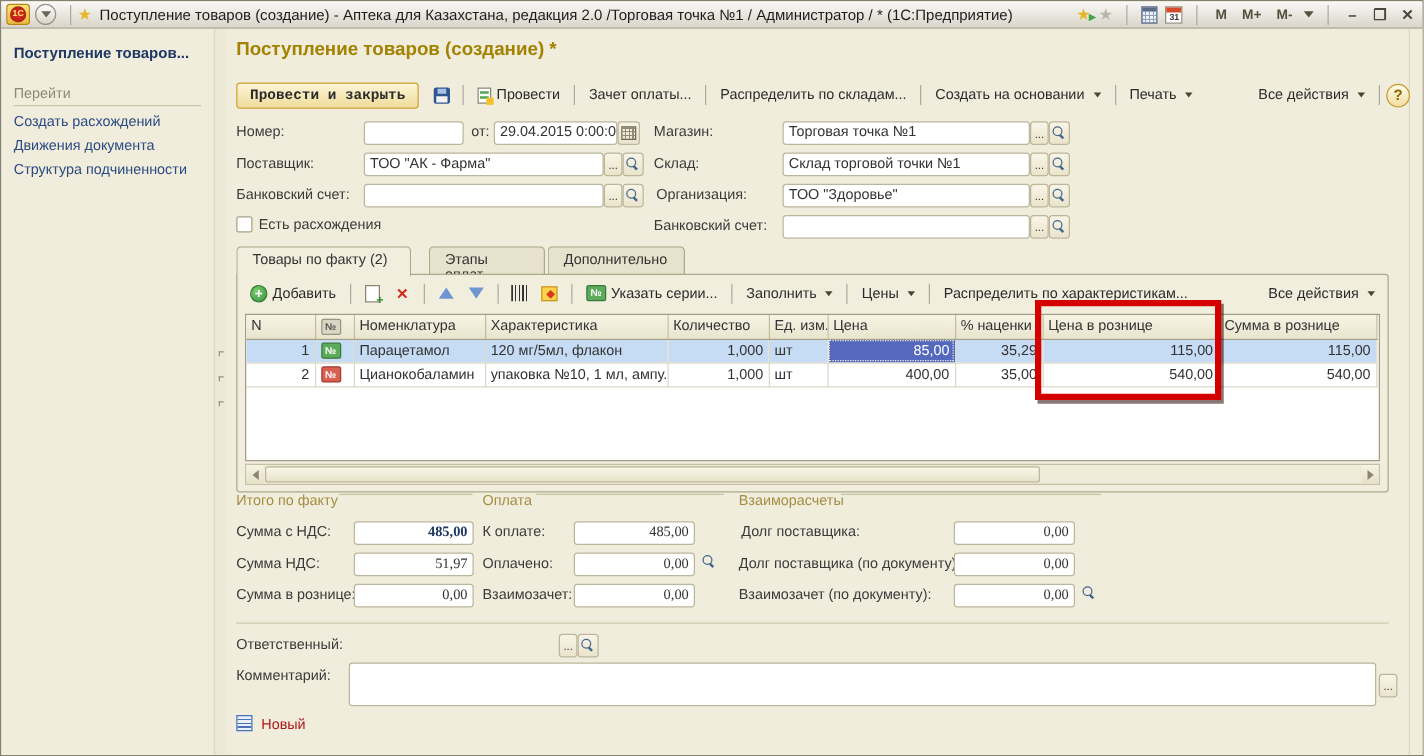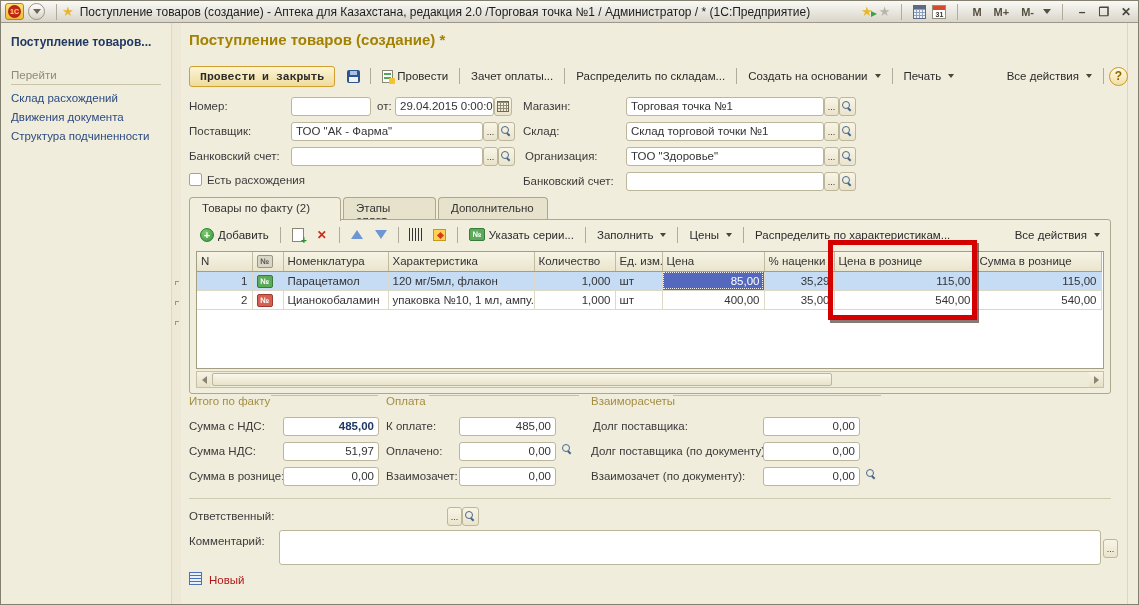--- a/index.html
+++ b/index.html
@@ -115,21 +115,21 @@
   .hs-thumb { height:13px; width:620px; margin-left:1px; background:linear-gradient(#FAF7EA,#E8E2CA); border:1px solid #BDB698; border-radius:2px; }
   .tri-l { width:0;height:0;border-top:4px solid transparent;border-bottom:4px solid transparent;border-right:5px solid #8A8570; }
   .tri-r { width:0;height:0;border-top:4px solid transparent;border-bottom:4px solid transparent;border-left:5px solid #8A8570; }
 
   .red-annotation { position:absolute; left:647px; top:217px; width:149px; height:80px;
     border:5px solid #D40000; box-shadow:2px 3px 0 rgba(40,10,0,.55); z-index:10; pointer-events:none; }
 
   
   .grp-title { position:absolute; color:#A38E42; white-space:nowrap; }
   .grp-line { position:absolute; height:1px; background:#C9C19A; top:6px; }
-  .tot-field { text-align:right; }
+  .tot-field { text-align:right;font-family:Liberation Serif, serif; }
   .sum-bold { font-weight:bold; color:#1F3864; }
   .hsep { position:absolute; left:8px; width:922px; height:1px; background:#CFC9AE; }
   .loupe-btn { position:absolute; width:16px; height:14px; cursor:pointer; }
 
   .status-ic { width:13px; height:13px; background:#EAF1FB; border:1px solid #4A72B8;
     background-image:repeating-linear-gradient(0deg,transparent 0 2px,#4A72B8 2px 3px); }
   .status-txt { color:#B01818; }
   .comment-box { position:absolute; background:#fff; border:1px solid #BCB69B; border-radius:3px; cursor:text; }
 </style>
 </head>
@@ -161,21 +161,21 @@
       <div class="tb-sep"></div>
       <span class="win-ctl">–</span>
       <span class="win-ctl">❒</span>
       <span class="win-ctl">✕</span>
     </div>
   </div>
 
   <div class="sidebar">
     <div class="sb-head">Поступление товаров...</div>
     <div class="sb-nav-head">Перейти</div>
-    <div class="sb-link">Склад расхождений</div>
+    <div class="sb-link">Создать расхождений</div>
     <div class="sb-link">Движения документа</div>
     <div class="sb-link">Структура подчиненности</div>
   </div>
   <div class="splitter">
     <span class="grip" style="top:258px;"></span>
     <span class="grip" style="top:278px;"></span>
     <span class="grip" style="top:298px;"></span>
   </div>
 
   <div class="content">
@@ -262,21 +262,21 @@
         <span class="mag"></span>
       </div>
 
     <div class="lbl" style="left:342px; top:149px;">Банковский счет:</div>
     <div class="field" style="left:445px; top:149px; width:198px;"></div>
     <div class="fbtn" style="left:643px; top:149px; width:15px;">...</div>
     <div class="fbtn" style="left:658px; top:149px; width:17px;">
         <span class="mag"></span>
       </div>
 
-    <div class="tab active" style="left:8px; width:152px;">Товары по факту (2)</div>
+    <div class="tab active" style="left:8px; width:140px;">Товары по факту (2)</div>
     <div class="tab" style="left:162px; width:93px;">Этапы оплат</div>
     <div class="tab" style="left:257px; width:110px;">Дополнительно</div>
 
     <div class="panel">
       <div class="tt">
         <div class="flat-btn">
             <span class="add-circle">+</span>
             <span>Добавить</span>
           </div>
         <div class="tb-sep"></div>

